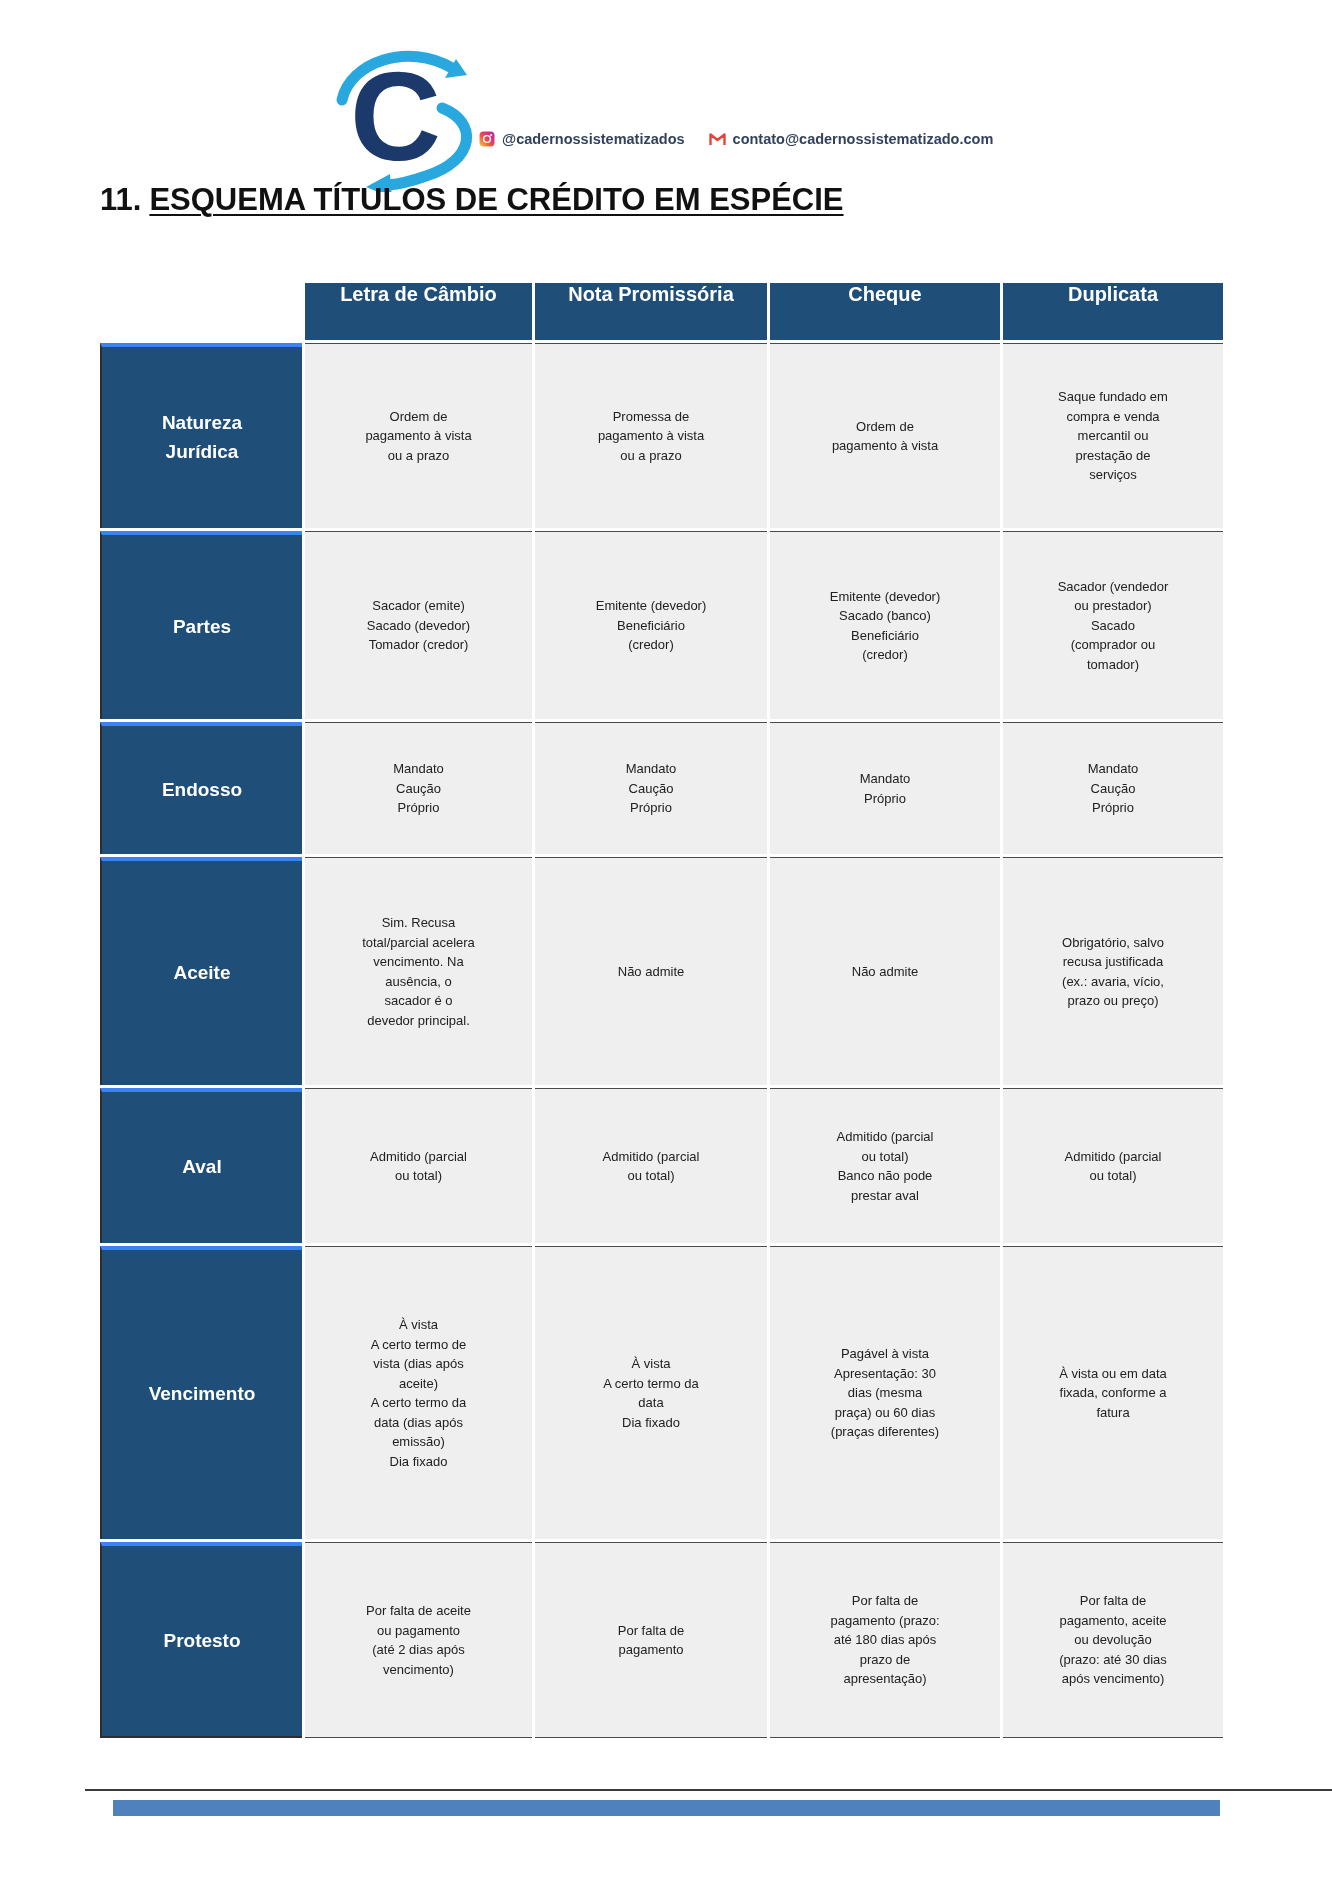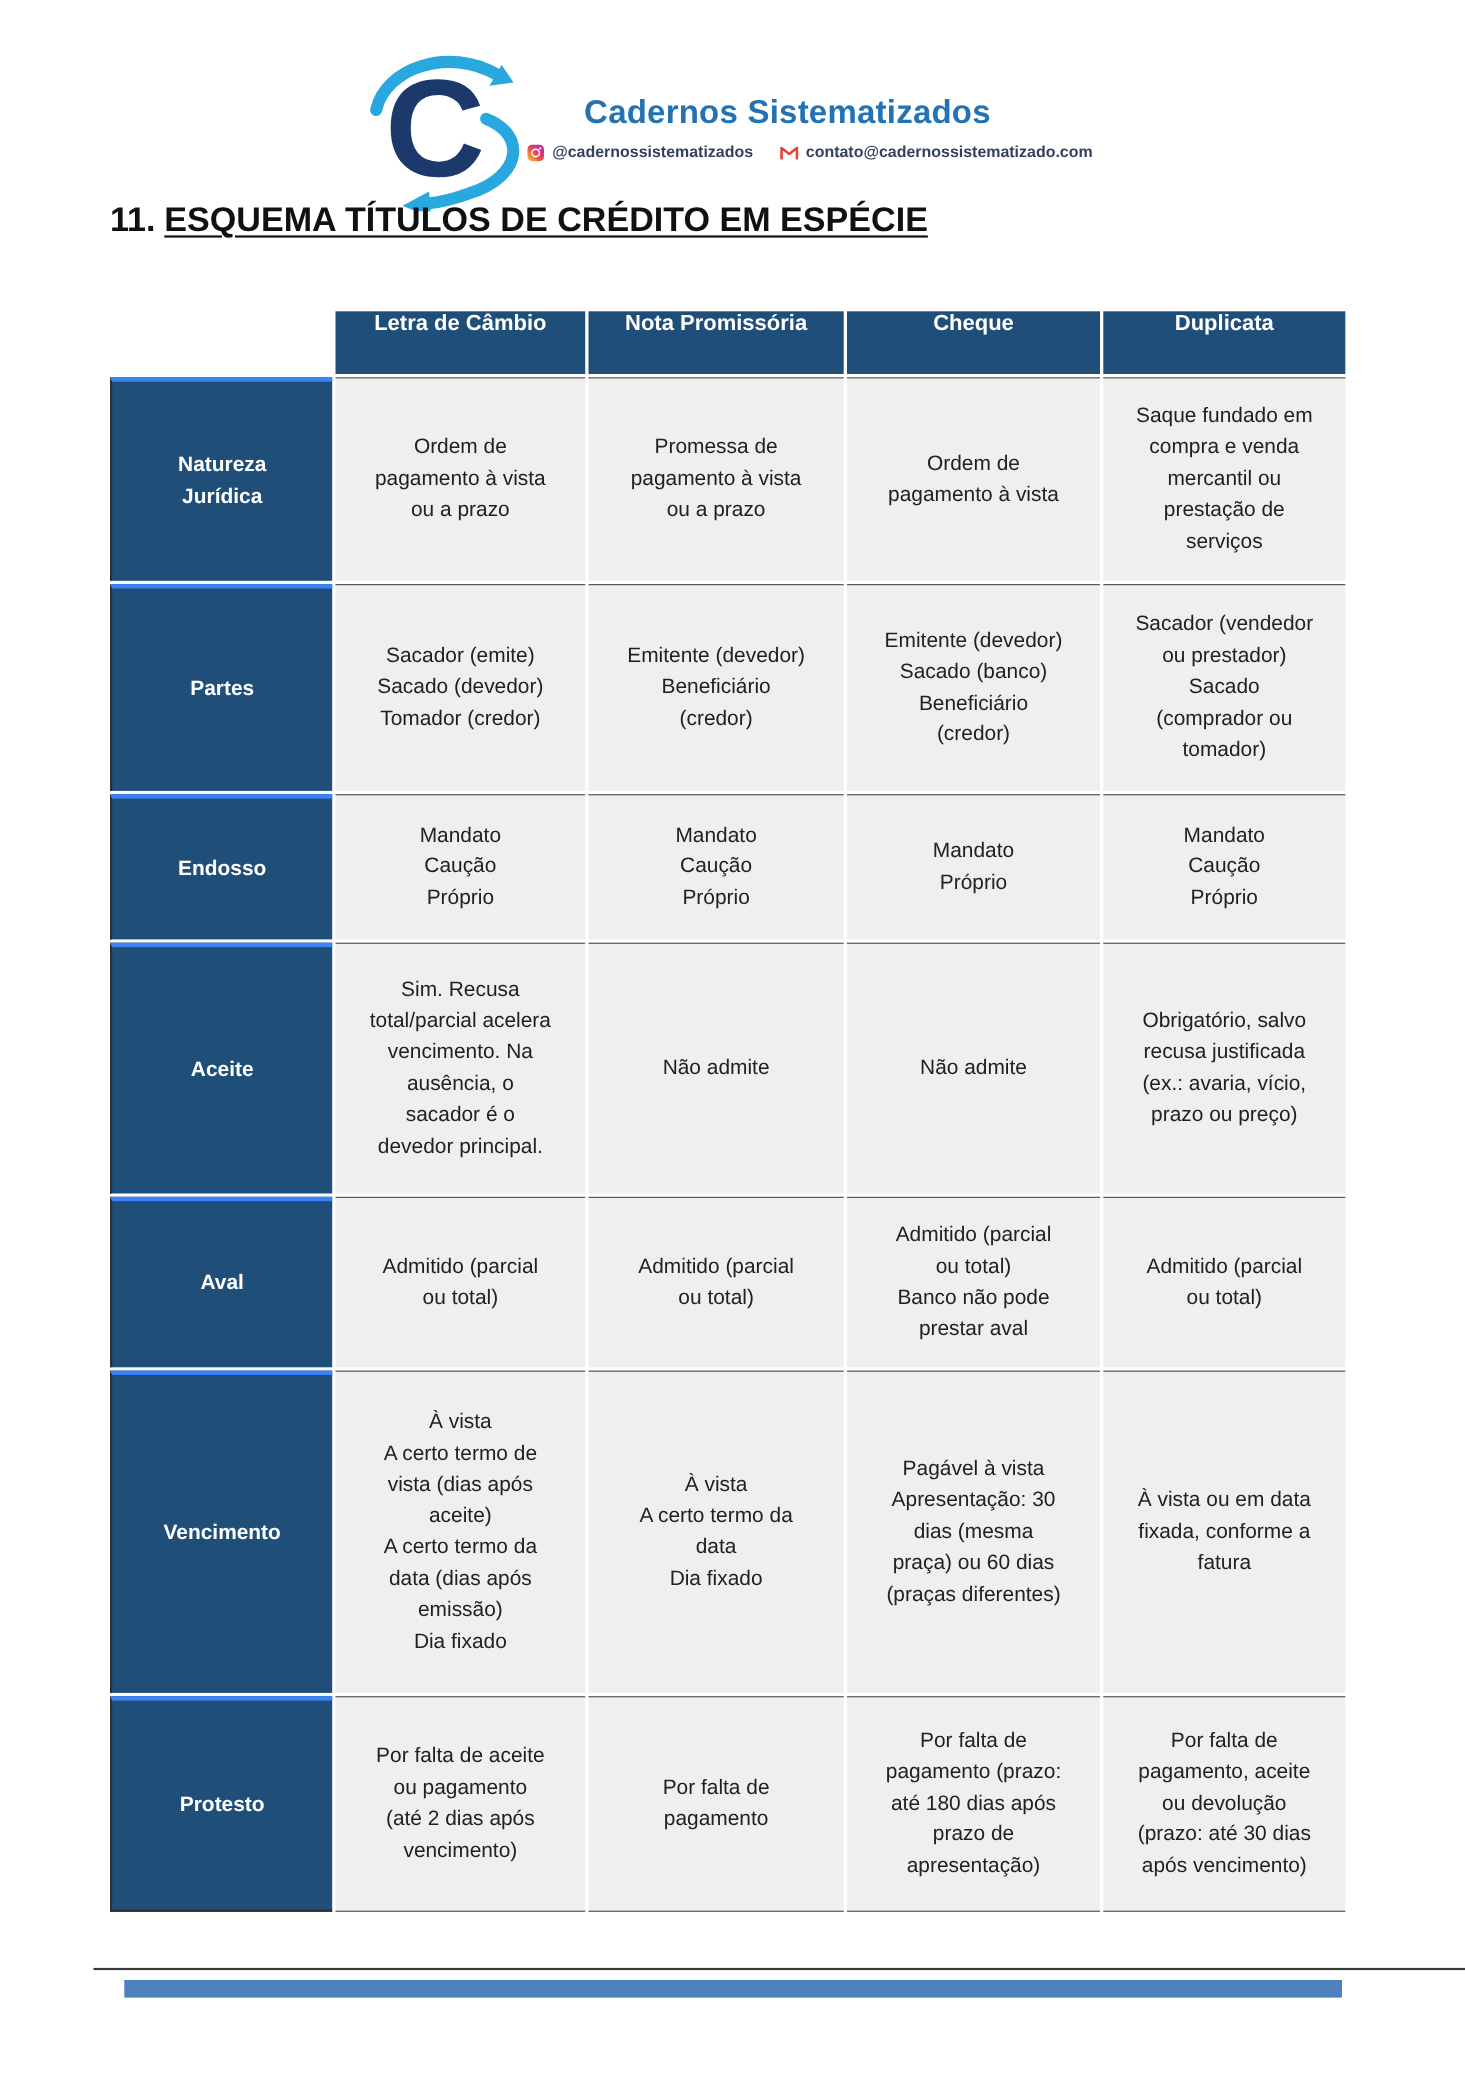--- a/index.html
+++ b/index.html
@@ -48,21 +48,21 @@
     vertical-align: top; padding-top: 0;
   }
   td.rowhead {
     background: #1f4e79; color: #ffffff;
     font-size: 19px; font-weight: bold; text-align: center; vertical-align: middle;
     white-space: pre-line; line-height: 1.5;
     border-top: 4px solid #3b82f6; border-left: 2px solid #2e2e2e;
   }
   td.cell {
     background: #efefef; color: #212121;
-    font-size: 19px; text-align: center; vertical-align: middle;
+    font-size: 13px; text-align: center; vertical-align: middle;
     white-space: pre-line; line-height: 1.5;
     padding: 4px 8px;
     border-top: 1px solid #4a4a4a;
   }
   tr.last td { border-bottom: 1px solid #4a4a4a; }
   tr.last td.rowhead { border-bottom: 2px solid #2e2e2e; }
   td.blank { background: transparent; border: none; }
 
   
   .footer-rule { position: absolute; left: 85px; top: 1789px; width: 1247px; height: 2px; background: #3a3a3a; }
@@ -83,21 +83,20 @@
   <div class="logo-wrap">
     <svg width="156" height="158" viewBox="0 0 156 158" xmlns="http://www.w3.org/2000/svg">
       <text x="22" y="126" font-family="'Liberation Sans','DejaVu Sans',sans-serif" font-weight="bold" font-size="126" fill="#1b3a6b">C</text>
       <path d="M14 66 C 22 28, 80 8, 124 34" stroke="#29a8df" stroke-width="11" fill="none" stroke-linecap="round"></path>
       <path d="M128 25 L139 41 L117 44 Z" fill="#29a8df"></path>
       <path d="M114 74 C 150 88, 148 126, 98 142 C 84 147, 72 150, 60 151" stroke="#29a8df" stroke-width="11" fill="none" stroke-linecap="round"></path>
       <path d="M62 140 L38 153 L64 164 Z" fill="#29a8df"></path>
     </svg>
   </div>
 
-  <div class="brand-title">Cadernos Sistematizados</div>
 
   <div class="contact-line">
     <span style="display:inline-flex;">
       <svg width="16" height="16" viewBox="0 0 16 16" xmlns="http://www.w3.org/2000/svg">
         <defs>
           <linearGradient id="ig" x1="0" y1="1" x2="1" y2="0">
             <stop offset="0" stop-color="#f7d344"></stop>
               <stop offset="0.4" stop-color="#ee583f"></stop>
             <stop offset="0.7" stop-color="#d92e7f"></stop>
               <stop offset="1" stop-color="#9b36b7"></stop>

